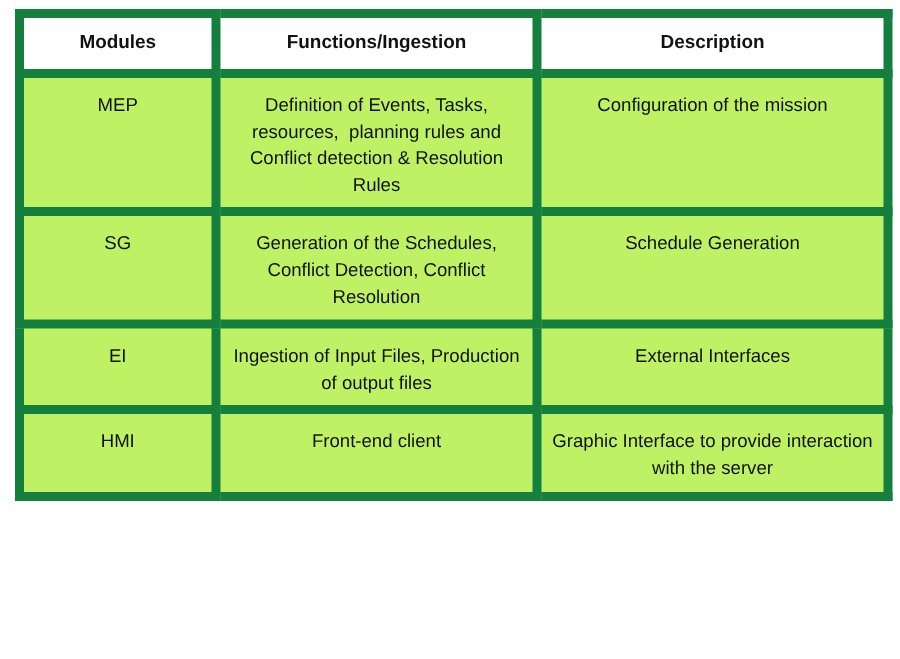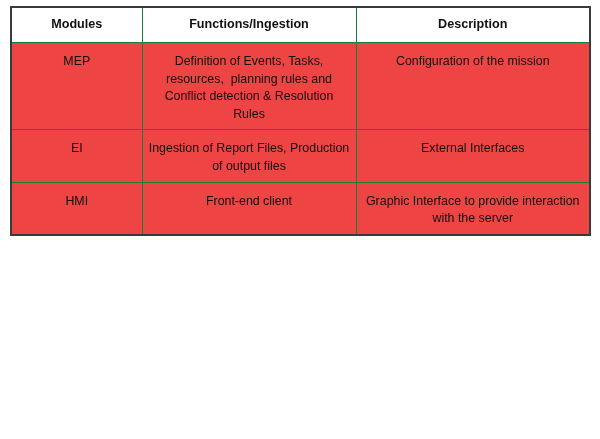--- a/index.html
+++ b/index.html
@@ -28,21 +28,21 @@
     table-layout: fixed;
     border: 2px solid #3a3a3a;
     background: #ffffff;
   }
   table.modules-table col.c-modules { width: 131px; }
   table.modules-table col.c-functions { width: 214px; }
   table.modules-table col.c-description { width: 234px; }
 
   table.modules-table th,
   table.modules-table td {
-    border: 1px solid #15803d;
+    border: 6px solid #15803d;
     text-align: center;
     vertical-align: middle;
     padding: 6px 6px;
     font-size: 12.4px;
     line-height: 1.42;
     color: #111111;
     white-space: pre-wrap;
     word-wrap: break-word;
   }
   table.modules-table thead th {
@@ -57,21 +57,21 @@
   }
   table.modules-table tbody td.module-cell {
     vertical-align: top;
     padding-top: 10px;
   }
   table.modules-table tbody td.func-cell,
   table.modules-table tbody td.desc-cell {
     vertical-align: top;
     padding-top: 10px;
   }
-  tr[data-name="table-row"] { background: #ef4444; }
+  tr[data-name="table-row"] { background: #bef264; }
 </style>
 </head>
 <body>
 
 <div id="table-wrap" data-name="modules-table-container">
   <table class="modules-table" data-name="modules-table">
     <colgroup>
       <col class="c-modules">
       <col class="c-functions">
       <col class="c-description">
@@ -83,22 +83,27 @@
         <th data-name="column-header-description">Description</th>
       </tr>
     </thead>
     <tbody data-name="table-body">
       <tr data-name="table-row">
         <td class="module-cell" data-name="cell-module">MEP</td>
         <td class="func-cell" data-name="cell-functions">Definition of Events, Tasks, resources,  planning rules and Conflict detection &amp; Resolution Rules</td>
         <td class="desc-cell" data-name="cell-description">Configuration of the mission</td>
       </tr>
       <tr data-name="table-row">
+        <td class="module-cell" data-name="cell-module">SG</td>
+        <td class="func-cell" data-name="cell-functions">Generation of the Schedules, Conflict Detection, Conflict Resolution</td>
+        <td class="desc-cell" data-name="cell-description">Schedule Generation</td>
+      </tr>
+      <tr data-name="table-row">
         <td class="module-cell" data-name="cell-module">EI</td>
-        <td class="func-cell" data-name="cell-functions">Ingestion of Report Files, Production of output files</td>
+        <td class="func-cell" data-name="cell-functions">Ingestion of Input Files, Production of output files</td>
         <td class="desc-cell" data-name="cell-description">External Interfaces</td>
       </tr>
       <tr data-name="table-row">
         <td class="module-cell" data-name="cell-module">HMI</td>
         <td class="func-cell" data-name="cell-functions">Front-end client</td>
         <td class="desc-cell" data-name="cell-description">Graphic Interface to provide interaction with the server</td>
       </tr>
     </tbody>
   </table>
 </div>

